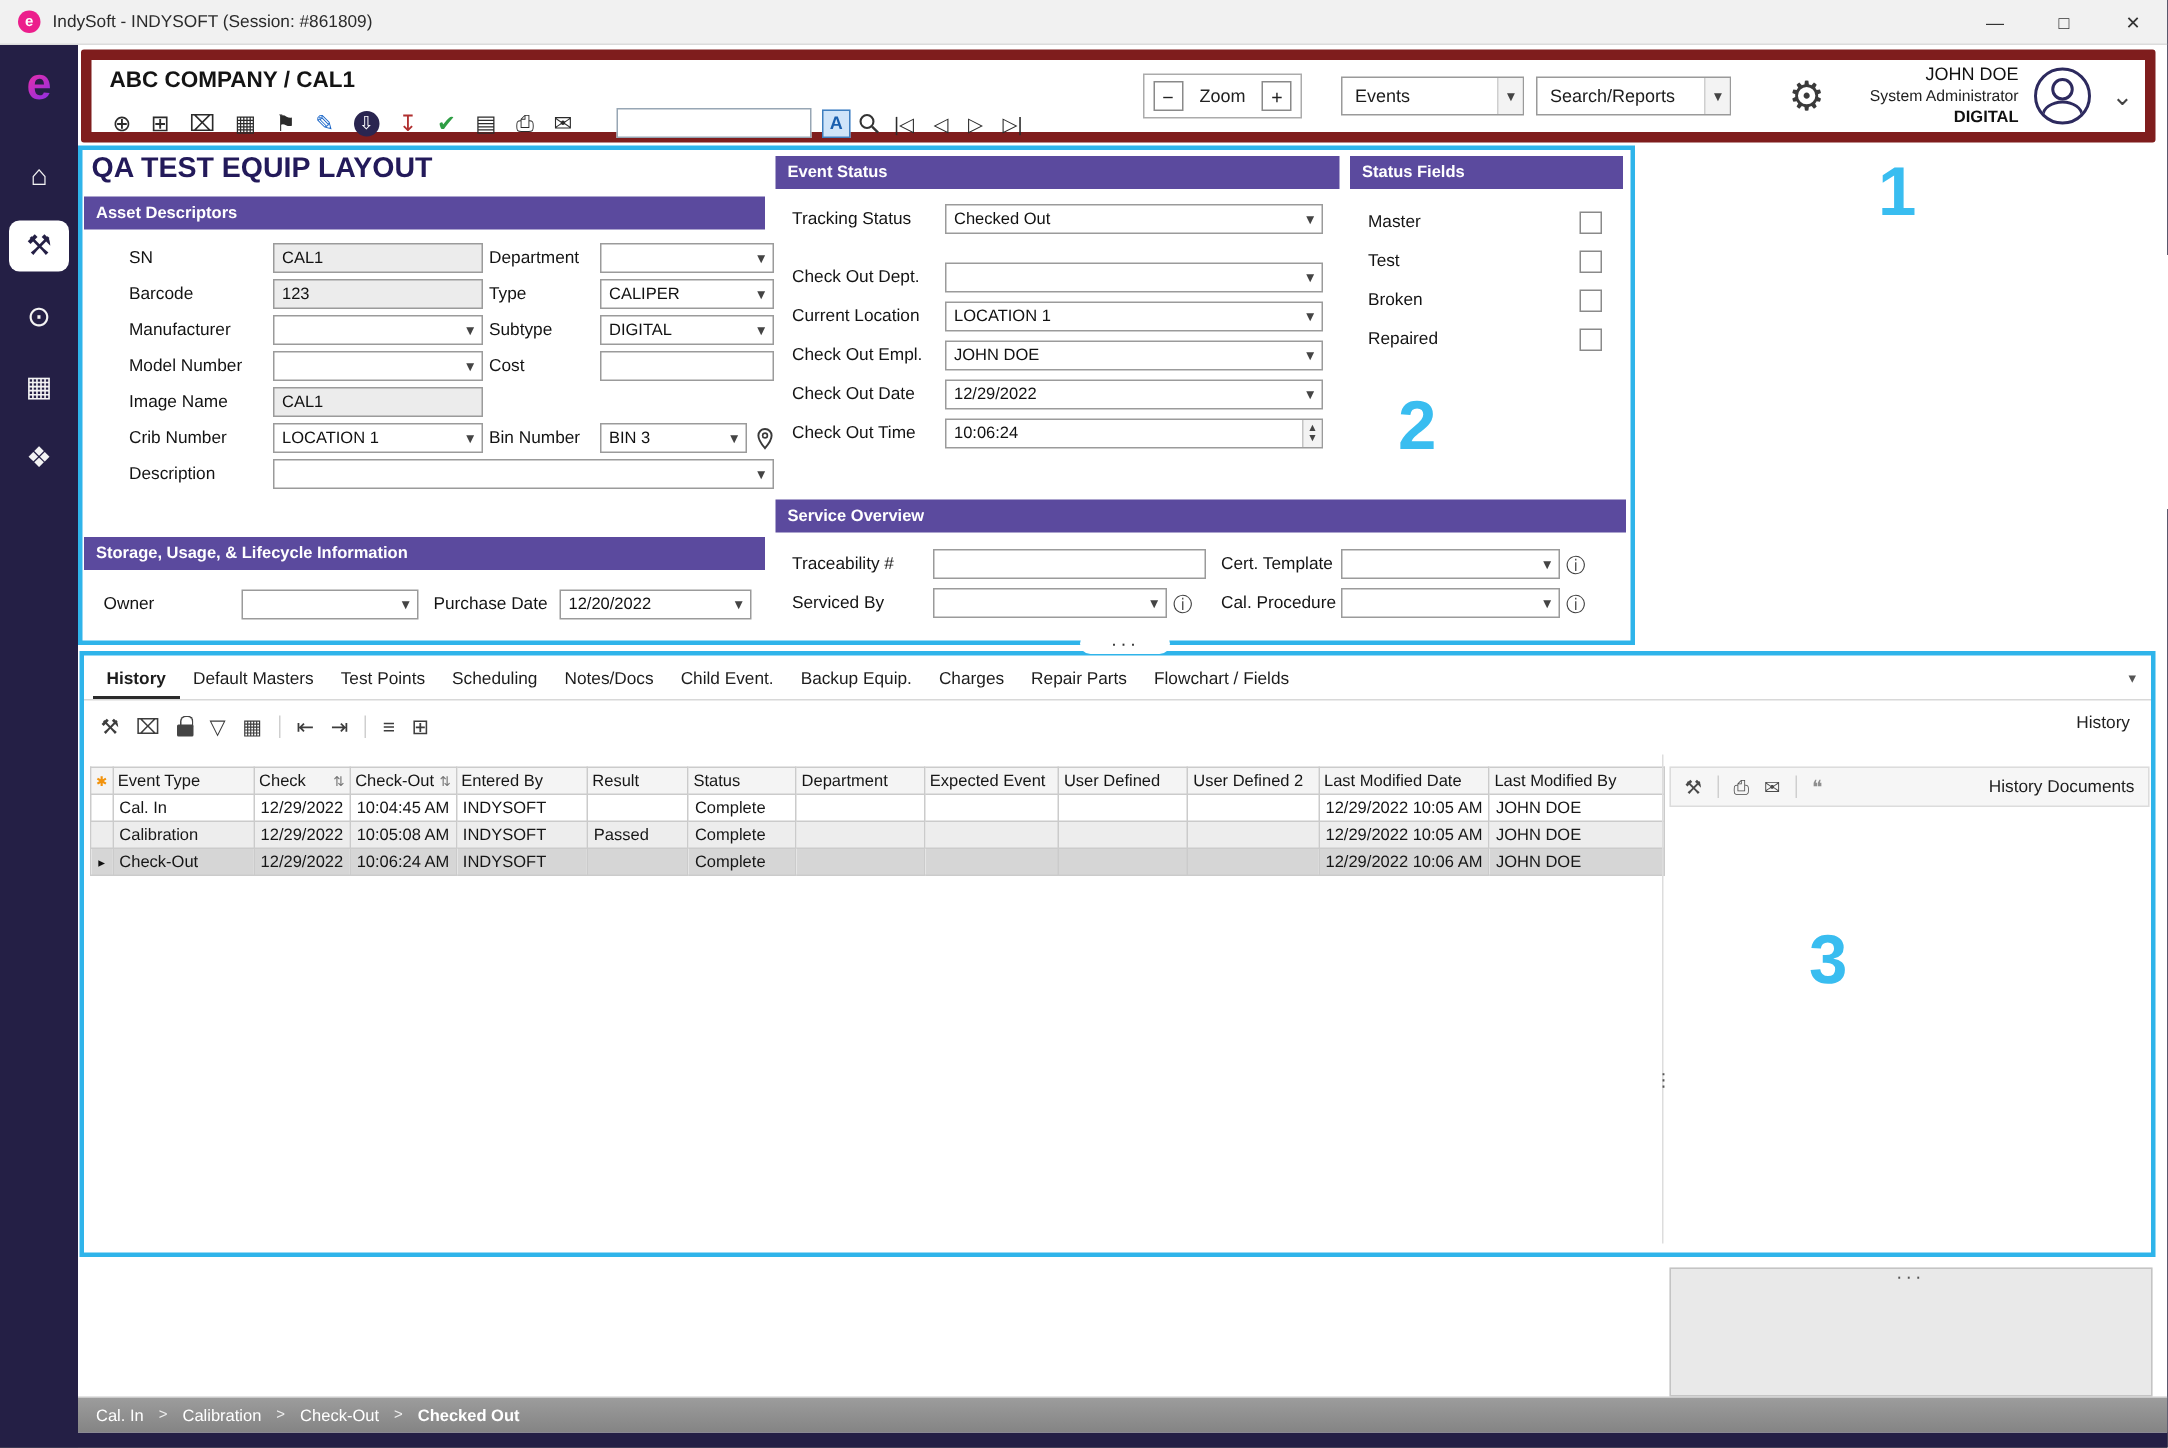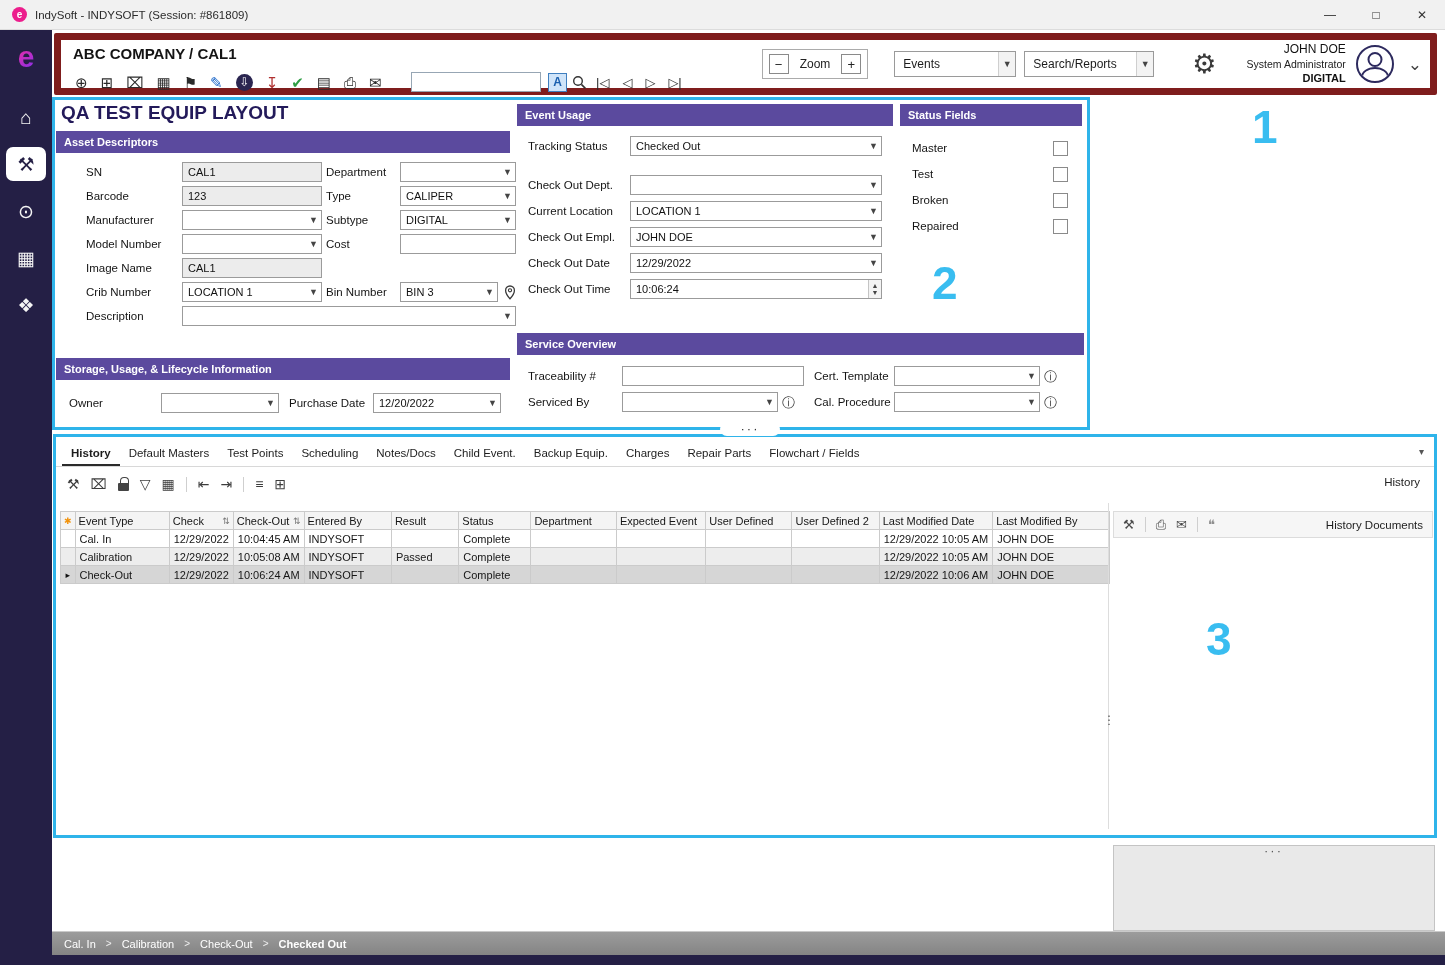--- a/index.html
+++ b/index.html
@@ -324,21 +324,21 @@
           <span class="flabel" style="padding-left:10px">Purchase Date</span>
           <div class="dd">
               <span>12/20/2022</span>
               <span class="arr">▼</span>
             </div>
         </div>
       </div>
 
       <div class="panel" id="panel-event">
         <div class="phead">
-            <span>Event Usage</span>
+            <span>Event Status</span>
           </div>
         <div class="grid-event">
           <span class="flabel">Tracking Status</span>
           <div class="dd">
               <span>Checked Out</span>
               <span class="arr">▼</span>
             </div>
           <div class="gaprow"></div>
           <span class="flabel">Check Out Dept.</span>
           <div class="dd">

